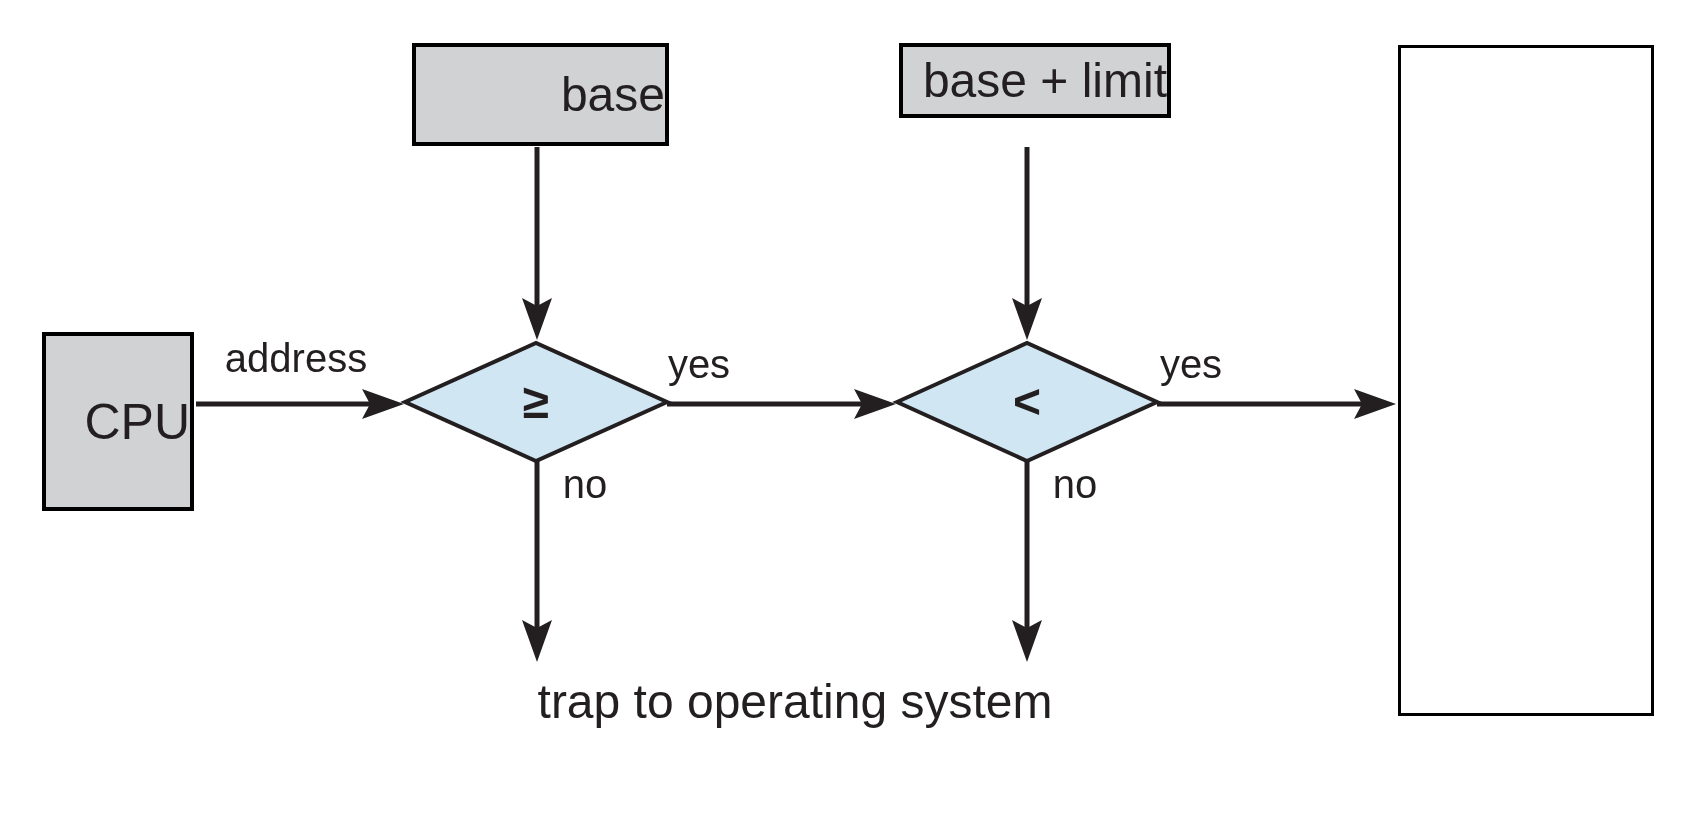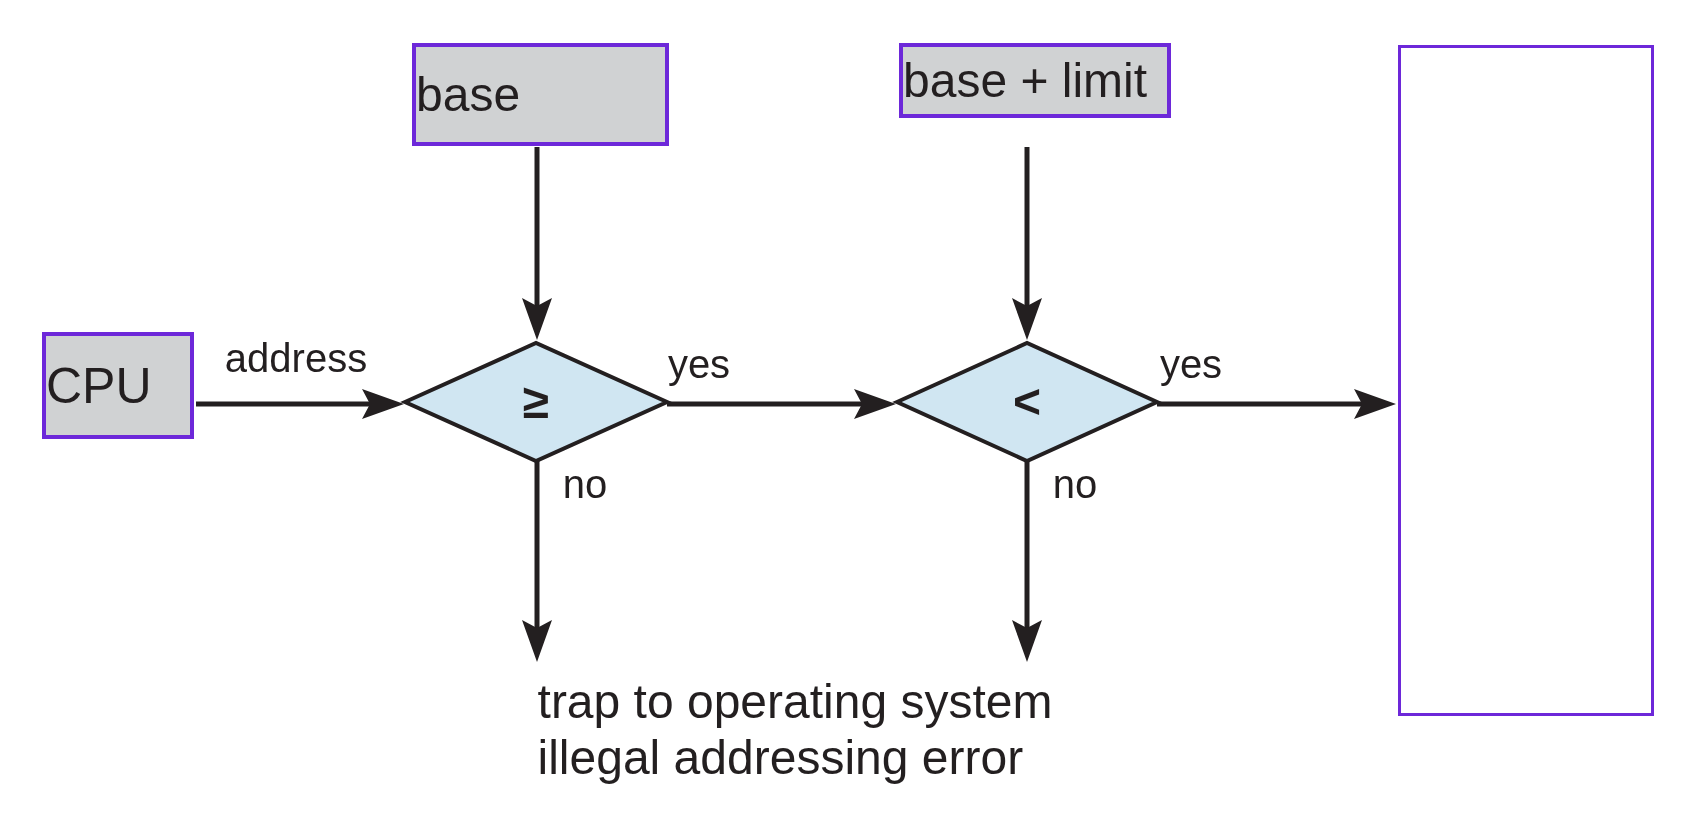--- a/index.html
+++ b/index.html
@@ -17,28 +17,28 @@
     overflow: hidden;
   }
   .layer {
     position: absolute;
     inset: 0;
   }
   .box {
     position: absolute;
     box-sizing: border-box;
     background: #d0d2d3;
-    border: 4px solid #6d28d9;
+    border: 4px solid #000000;
     display: flex;
     align-items: center;
-    justify-content: flex-start;
+    justify-content: flex-end;
     font-size: 48px;
     line-height: 1;
   }
-  .cpu-box     { left: 42px;   top: 332px; width: 152px; height: 107px; font-size: 50px; }
+  .cpu-box     { left: 42px;   top: 332px; width: 152px; height: 179px; font-size: 50px; }
   .base-box    { left: 412px;  top: 43px;  width: 257px; height: 103px; }
   .bpl-box     { left: 899px;  top: 43px;  width: 272px; height: 75px; }
   .memory-box  { left: 1398px; top: 45px;  width: 256px; height: 671px;
                  background: #ffffff; border-width: 3px; }
   .diamond-sym {
     position: absolute;
     display: flex;
     align-items: center;
     justify-content: center;
     width: 262px;
@@ -137,17 +137,16 @@
   <div class="diamond-sym lt-sym">&lt;</div>
 
   <div class="lbl address-lbl">address</div>
   <div class="lbl yes1-lbl">yes</div>
   <div class="lbl yes2-lbl">yes</div>
   <div class="lbl no1-lbl">no</div>
   <div class="lbl no2-lbl">no</div>
 
   <div class="trap-lbl">
     <div>trap to operating system</div>
-    <div>illegal addressing error</div>
   </div>
 
 
 </div>
 
 </body></html>

